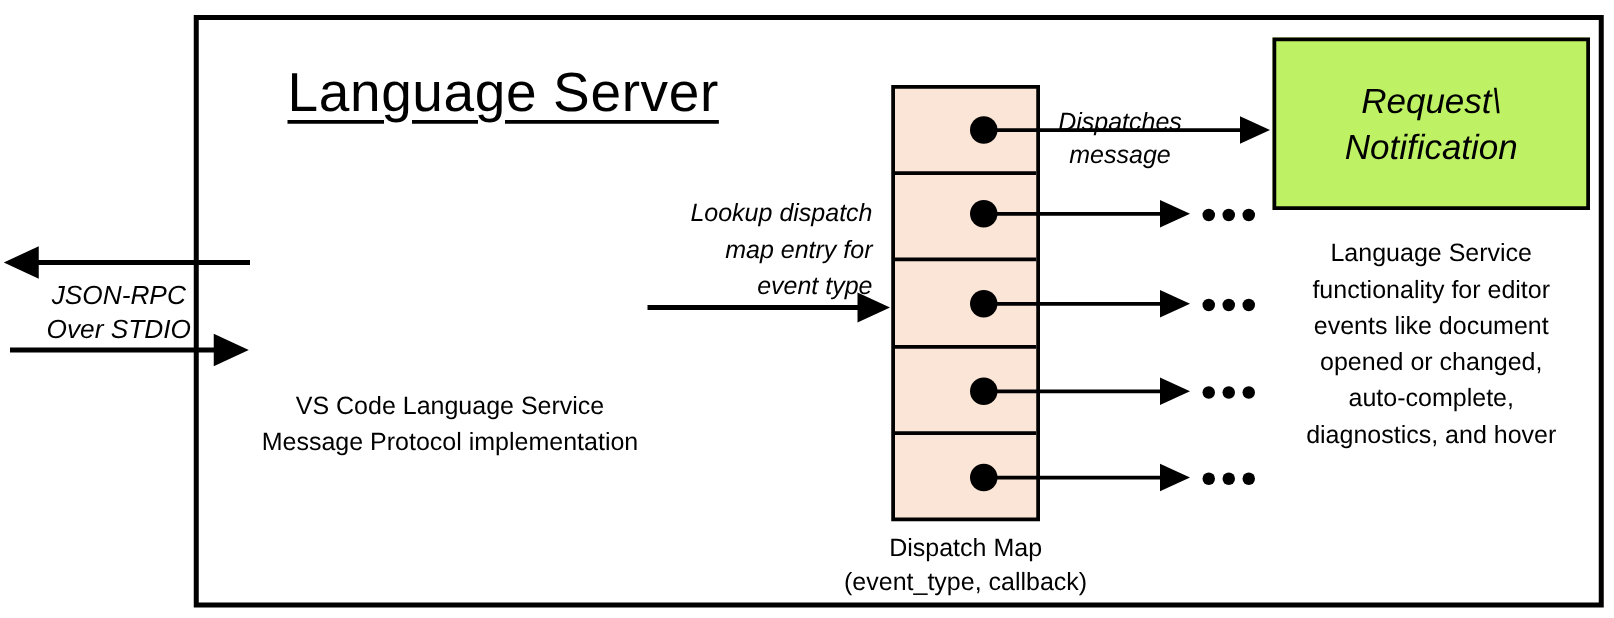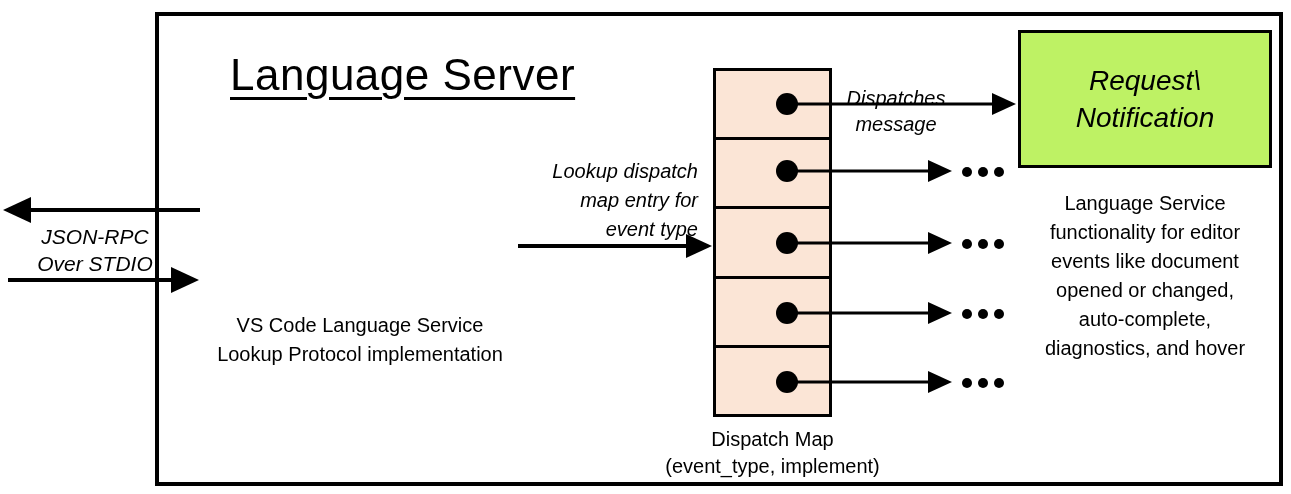--- a/index.html
+++ b/index.html
@@ -72,21 +72,21 @@
 <body>
 
 <div class="canvas">
 
   <div class="outer-rect"></div>
 
   <div class="diagram-title">Language Server</div>
 
   <div class="caption reader-caption">
     <div>VS Code Language Service</div>
-    <div>Lookup Protocol implementation</div>
+    <div>Message Protocol implementation</div>
   </div>
 
   <div class="annot stdio-label">
     <div>JSON-RPC</div>
     <div>Over STDIO</div>
   </div>
 
   <div class="annot lookup-label">
     <div>Lookup dispatch</div>
     <div>map entry for</div>
@@ -95,21 +95,21 @@
 
   <div class="dispatch-map" style="background-color: rgb(251, 229, 214);">
     <div class="dispatch-cell"></div>
     <div class="dispatch-cell"></div>
     <div class="dispatch-cell"></div>
     <div class="dispatch-cell"></div>
     <div class="dispatch-cell"></div>
   </div>
   <div class="caption dispatch-caption">
     <div>Dispatch Map</div>
-    <div>(event_type, implement)</div>
+    <div>(event_type, callback)</div>
   </div>
 
   <div class="annot dispatches-label">
     <div>Dispatches</div>
     <div>message</div>
   </div>
 
   <div class="node-box callback-box" style="background-color: #bef264; font-style: italic;">
     <div>Request\</div>
     <div>Notification</div>

